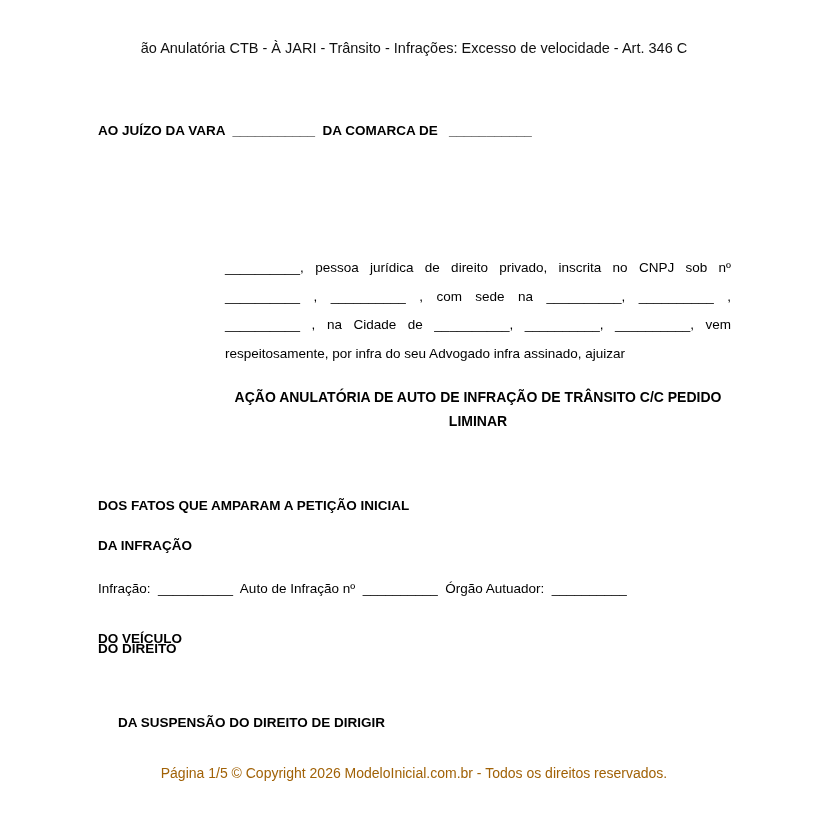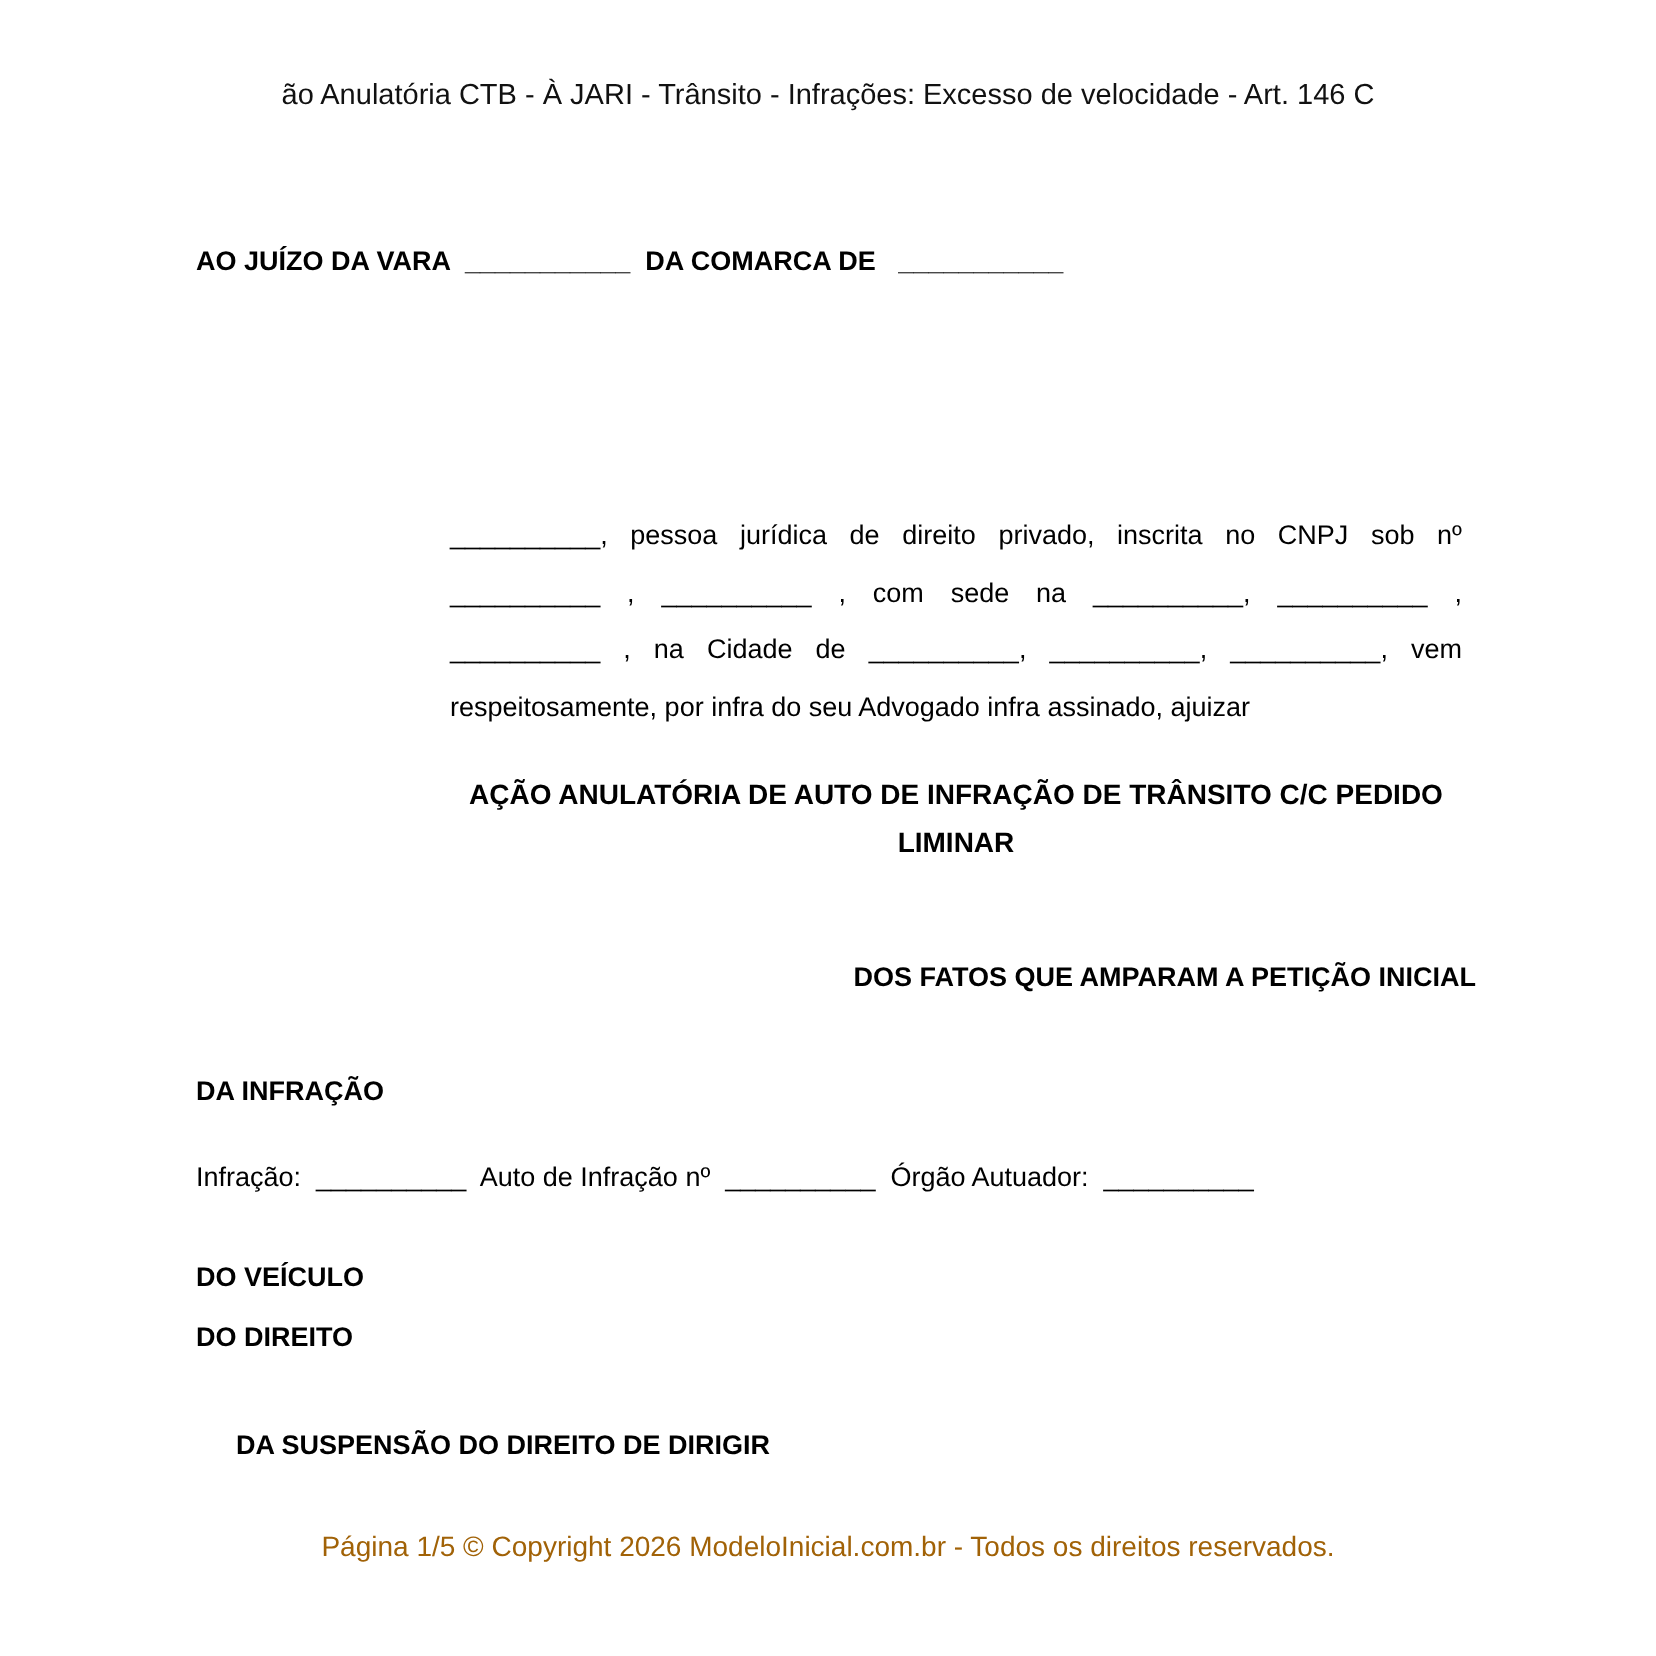--- a/index.html
+++ b/index.html
@@ -68,24 +68,24 @@
     line-height: 24px;
   }
   .section-heading {
     position: absolute;
     left: 98px;
     width: 640px;
     font-size: 13.5px;
     line-height: 18px;
     font-weight: bold;
   }
-  .heading-fatos      { top: 480px; text-align: right; }
+  .heading-fatos      { top: 497px; }
   .heading-infracao   { top: 537px; }
   .heading-veiculo    { top: 630px; }
-  .heading-direito    { top: 660px; }
+  .heading-direito    { top: 640px; }
   .heading-suspensao  { top: 714px; padding-left: 20px; }
   .infracao-detail {
     position: absolute;
     top: 580px;
     left: 98px;
     width: 680px;
     font-size: 13.5px;
     line-height: 18px;
     font-weight: normal;
     white-space: pre-wrap;
@@ -100,21 +100,21 @@
     line-height: 18px;
     color: #a16207;
   }
 </style>
 </head>
 <body>
 
 <div class="page">
 
   <div class="doc-header">
-    <div class="doc-header-inner">ão Anulatória CTB - À JARI - Trânsito - Infrações: Excesso de velocidade - Art. 146 C</div>
+    <div class="doc-header-inner">ão Anulatória CTB - À JARI - Trânsito - Infrações: Excesso de velocidade - Art. 346 C</div>
   </div>
 
   <div class="court-line">AO JUÍZO DA VARA  ___________  DA COMARCA DE   ___________</div>
 
   <div class="qualification">
     <div class="jline">__________, pessoa jurídica de direito privado, inscrita no CNPJ sob nº</div>
     <div class="jline">__________ , __________ , com sede na __________, __________ ,</div>
     <div class="jline">__________ , na Cidade de __________, __________, __________, vem</div>
     <div class="lline">respeitosamente, por infra do seu Advogado infra assinado, ajuizar</div>
   </div>

